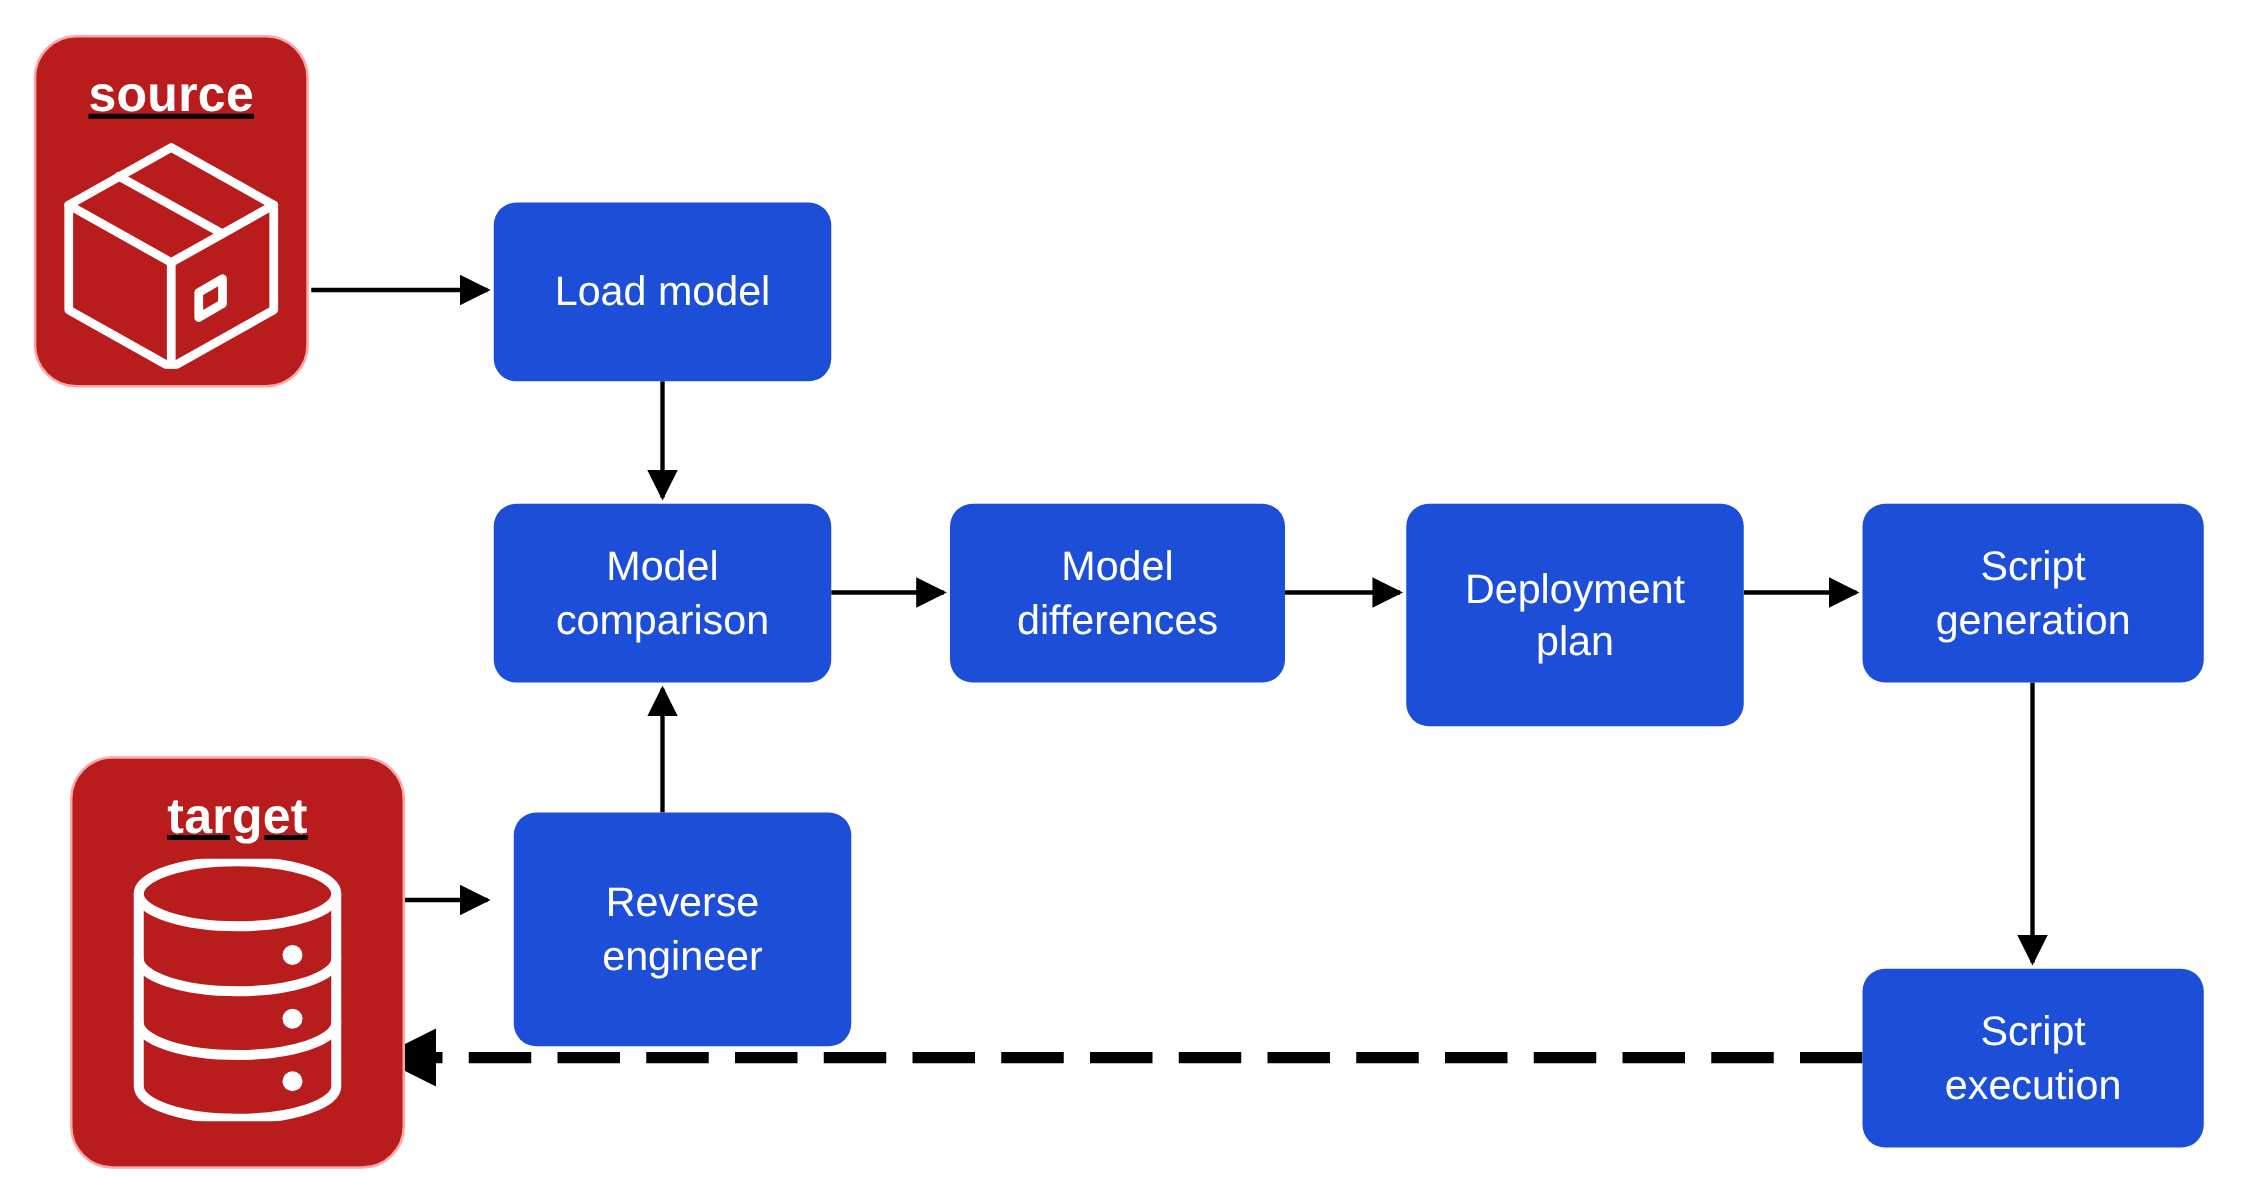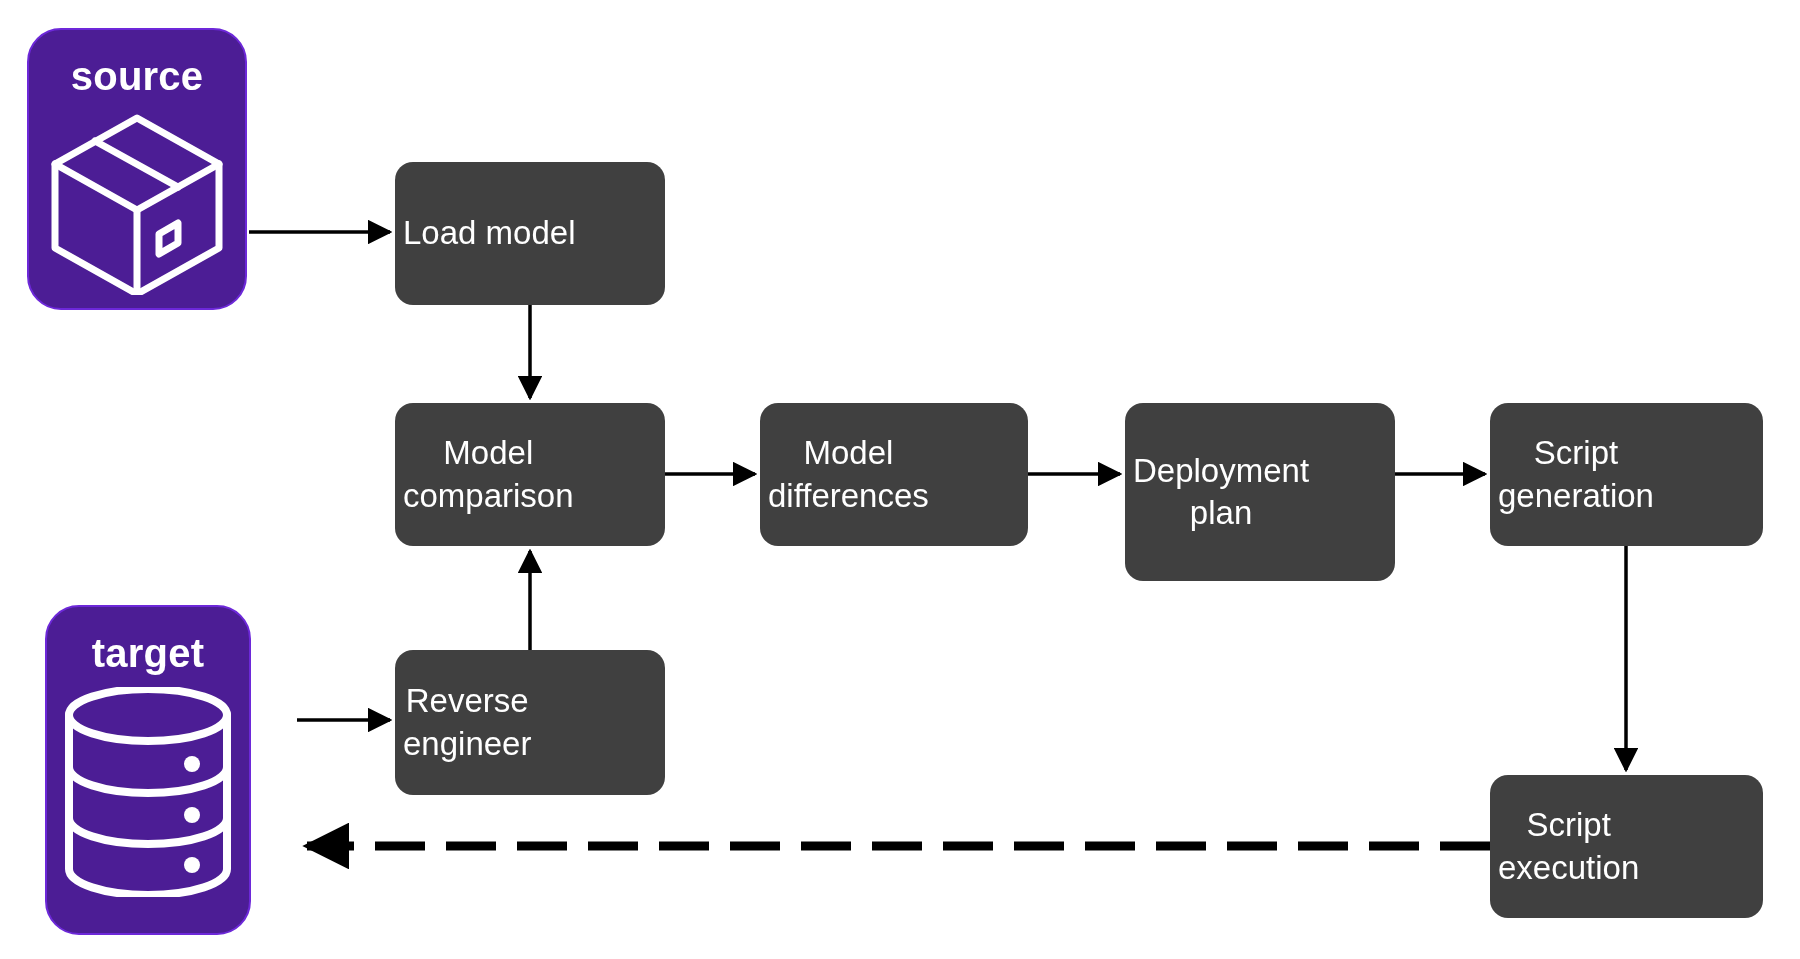--- a/index.html
+++ b/index.html
@@ -15,52 +15,53 @@
   }
   #canvas {
     position: relative;
     width: 1800px;
     height: 959px;
     background: #ffffff;
   }
   
   .endpoint {
     position: absolute;
-    background: #4c1d95;
-    border: 2px solid #6d28d9;
+    background: #b91c1c;
+    border: 2px solid #fca5a5;
     border-radius: 34px;
     box-sizing: border-box;
     display: flex;
     flex-direction: column;
     align-items: center;
     justify-content: flex-start;
     box-shadow: 0 0 0 0 rgba(0,0,0,0);
+    text-decoration: underline;
   }
   .endpoint-label {
     color: #ffffff;
     font-weight: bold;
     font-size: 40px;
     line-height: 1;
     letter-spacing: 0.2px;
     margin-top: 26px;
     user-select: none;
   }
   .endpoint-icon {
     margin-top: 14px;
     display: block;
   }
   
   .node {
     position: absolute;
-    background: #404040;
+    background: #1d4ed8;
     border-radius: 18px;
     box-sizing: border-box;
     display: flex;
     align-items: center;
-    justify-content: flex-start;
+    justify-content: center;
     text-align: center;
   }
   .node-label {
     color: #ffffff;
     font-size: 33px;
     line-height: 1.28;
     font-weight: 400;
     padding: 0 8px;
     white-space: pre-line;
     user-select: none;
@@ -120,21 +121,21 @@
 
         <path d="M 90 100 L 90 184"></path>
 
         <path d="M 48 31 L 131 77"></path>
 
         <path d="M 112 124 L 131 113 L 131 133 L 112 144 Z"></path>
       </g>
     </svg>
   </div>
 
-  <div class="endpoint" style="left:45px; top:605px; width:206px; height:330px;text-align:center;">
+  <div class="endpoint" style="left:56px; top:605px; width:268px; height:330px;text-align:center;">
     <div class="endpoint-label">target</div>
     <svg class="endpoint-icon" width="178" height="210" viewBox="0 0 178 210" xmlns="http://www.w3.org/2000/svg">
       <g fill="none" stroke="#ffffff" stroke-width="8" stroke-linejoin="round" stroke-linecap="round">
 
         <path d="M 10 28 L 10 182 A 79 26 0 0 0 168 182 L 168 28"></path>
 
         <ellipse cx="89" cy="28" rx="79" ry="26"></ellipse>
 
         <path d="M 10 80 A 79 26 0 0 0 168 80"></path>
 
@@ -165,21 +166,21 @@
   <div class="node" style="left:1125px; top:403px; width:270px; height:178px;">
     <span class="node-label">Deployment
 plan</span>
   </div>
 
   <div class="node" style="left:1490px; top:403px; width:273px; height:143px;">
     <span class="node-label">Script
 generation</span>
   </div>
 
-  <div class="node" style="left:395px; top:650px; width:270px; height:145px;">
+  <div class="node" style="left:411px; top:650px; width:270px; height:187px;">
     <span class="node-label">Reverse
 engineer</span>
   </div>
 
   <div class="node" style="left:1490px; top:775px; width:273px; height:143px;">
     <span class="node-label">Script
 execution</span>
   </div>
 
 </div>

